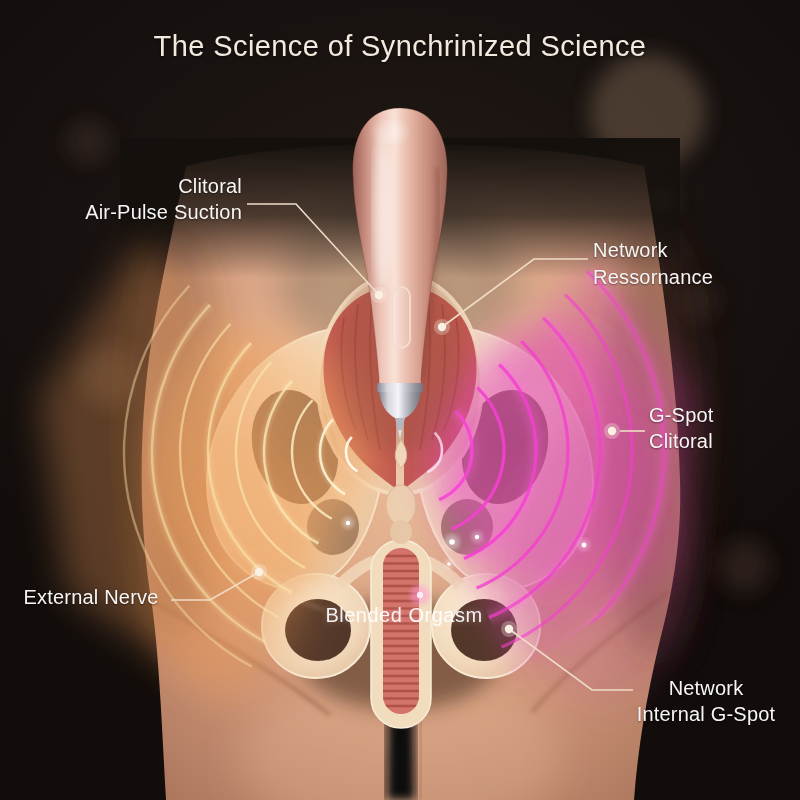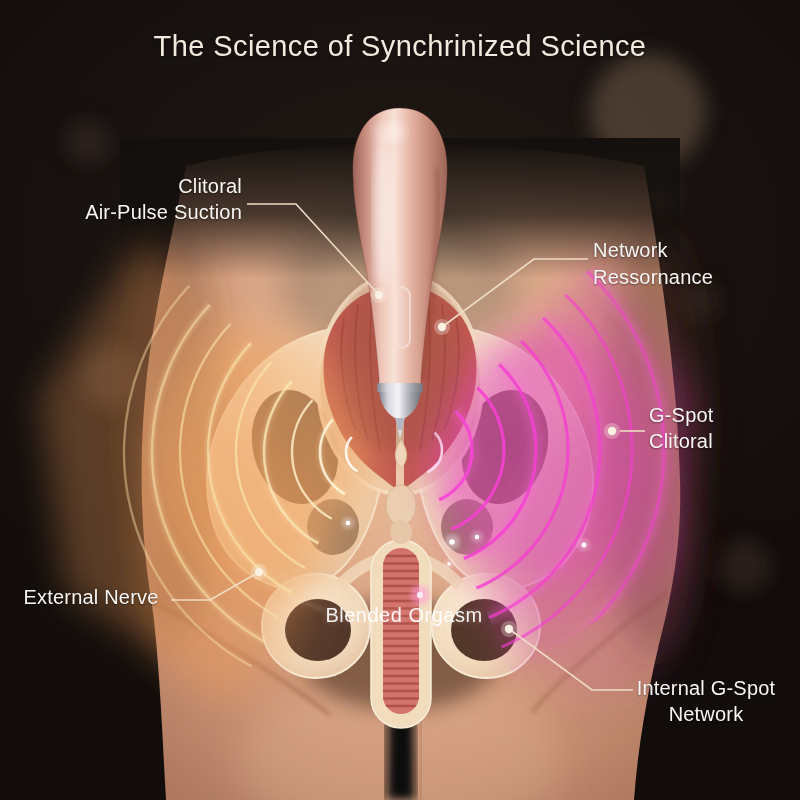--- a/index.html
+++ b/index.html
@@ -308,17 +308,17 @@
   <div>Clitoral</div>
 </div>
 
 <div class="callout" id="label-external">
   <div>External Nerve</div>
 </div>
 
 <div id="label-blended">Blended Orgasm</div>
 
 <div class="callout" id="label-internal">
+  <div>Network</div>
   <div>Internal G-Spot</div>
-  <div>Network</div>
 </div>
 
 </div>
 
 </body></html>

